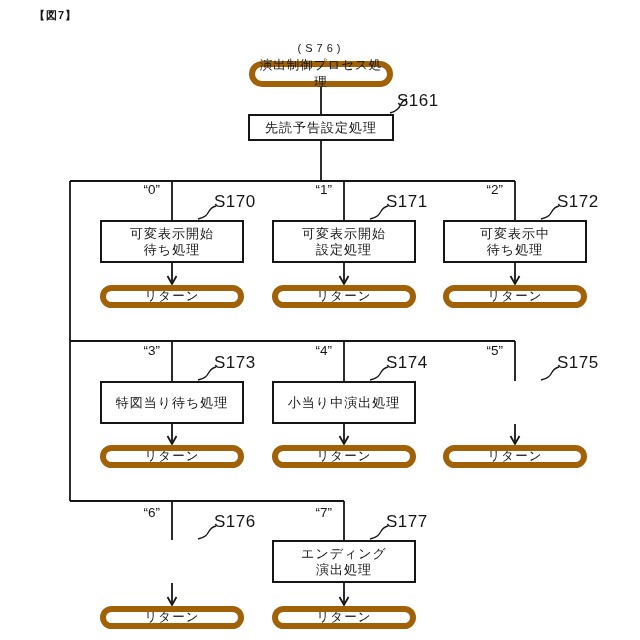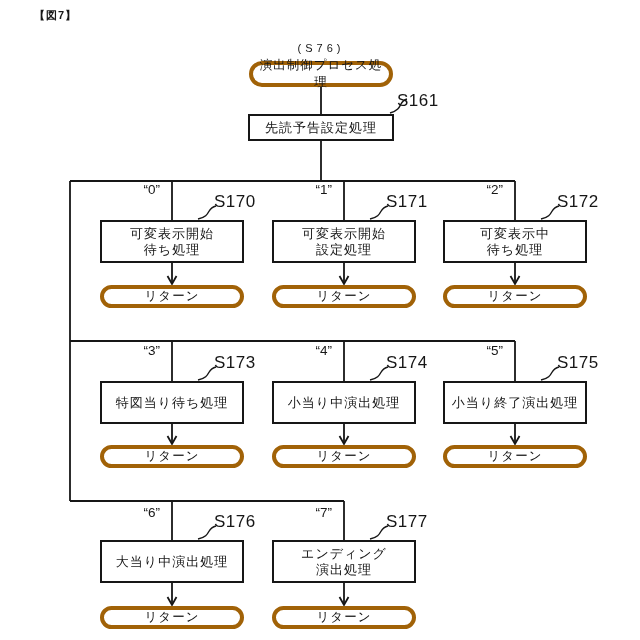--- a/index.html
+++ b/index.html
@@ -31,21 +31,21 @@
     position:absolute;
     left:251px;top:42px;
     width:140px;
     text-align:center;
     font-size:11px;
     letter-spacing:4px;
   }
   .terminal{
     position:absolute;
     box-sizing:border-box;
-    border:4px solid #a16207;
+    border:6px solid #a16207;
     border-radius:13px;
     background:#fff;
     display:flex;
     align-items:center;
     justify-content:center;
     font-size:12.5px;
     font-weight:500;
     letter-spacing:1px;
     text-align:center;
   }
@@ -187,26 +187,24 @@
   <div class="proc bx c0 r1">特図当り待ち処理</div>
   <div class="terminal ov c0 r1">リターン</div>
 
   <div class="val c1 r1">“4”</div>
   <div class="stepref stp c1 r1">S174</div>
   <div class="proc bx c1 r1">小当り中演出処理</div>
   <div class="terminal ov c1 r1">リターン</div>
 
   <div class="val c2 r1">“5”</div>
   <div class="stepref stp c2 r1">S175</div>
-  <div class="proc bx c2 r1">小当り終了演出処理</div>
   <div class="terminal ov c2 r1">リターン</div>
 
   <div class="val c0 r2">“6”</div>
   <div class="stepref stp c0 r2">S176</div>
-  <div class="proc bx c0 r2">大当り中演出処理</div>
   <div class="terminal ov c0 r2">リターン</div>
 
   <div class="val c1 r2">“7”</div>
   <div class="stepref stp c1 r2">S177</div>
   <div class="proc bx c1 r2">エンディング
 演出処理</div>
   <div class="terminal ov c1 r2">リターン</div>
 
 </div>
 

